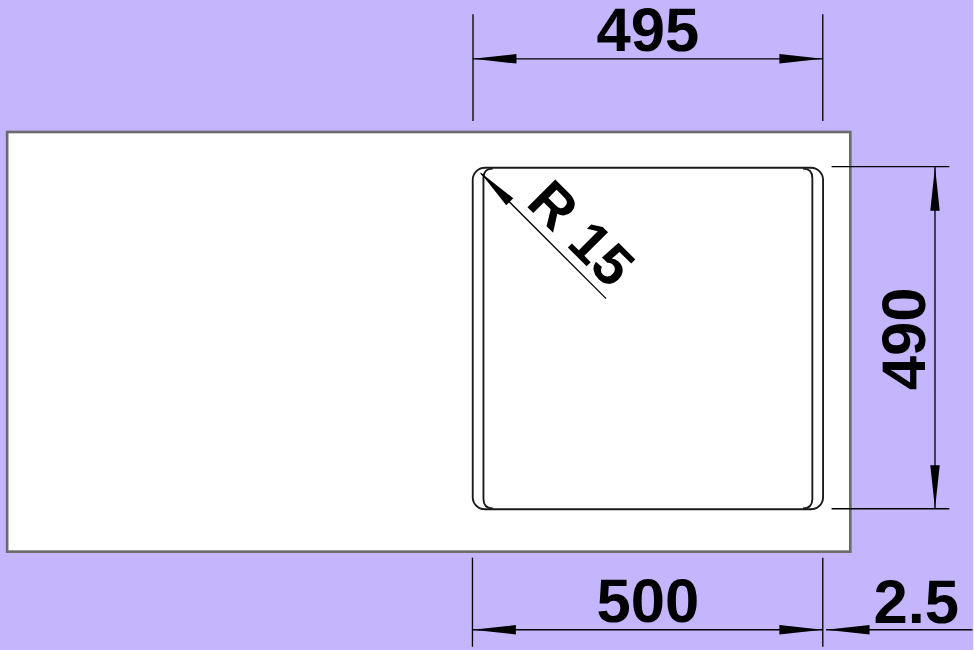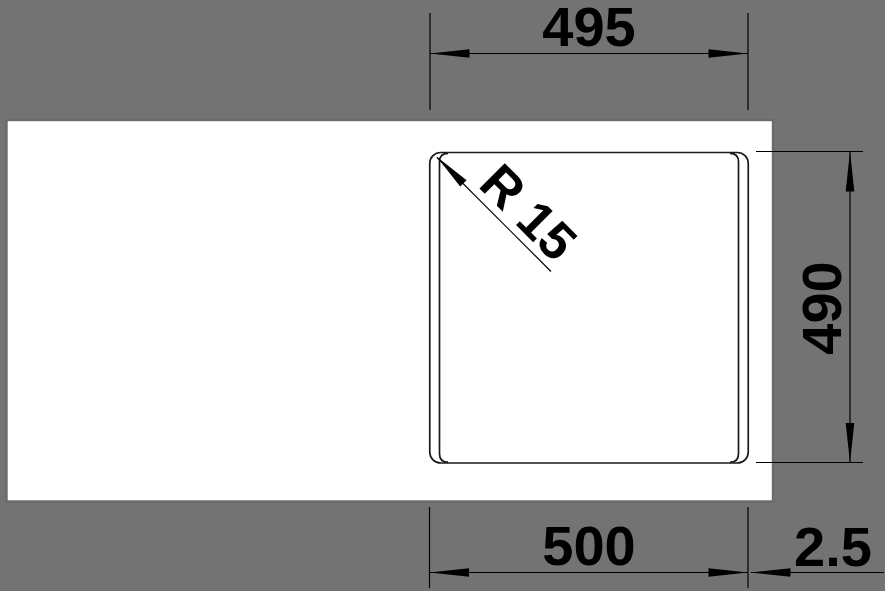--- a/index.html
+++ b/index.html
@@ -4,21 +4,21 @@
 <style>
   html, body {
     margin: 0;
     padding: 0;
     background: #ffffff;
   }
   .stage {
     position: relative;
     width: 885px;
     height: 591px;
-    background: #737373;
+    background: #c4b5fd;
     overflow: hidden;
   }
   svg { display: block; }
   .dim-label {
     font-family: "Liberation Sans", sans-serif;
     font-weight: bold;
     font-size: 56px;
     fill: #000000;
   }
   .radius-label {

